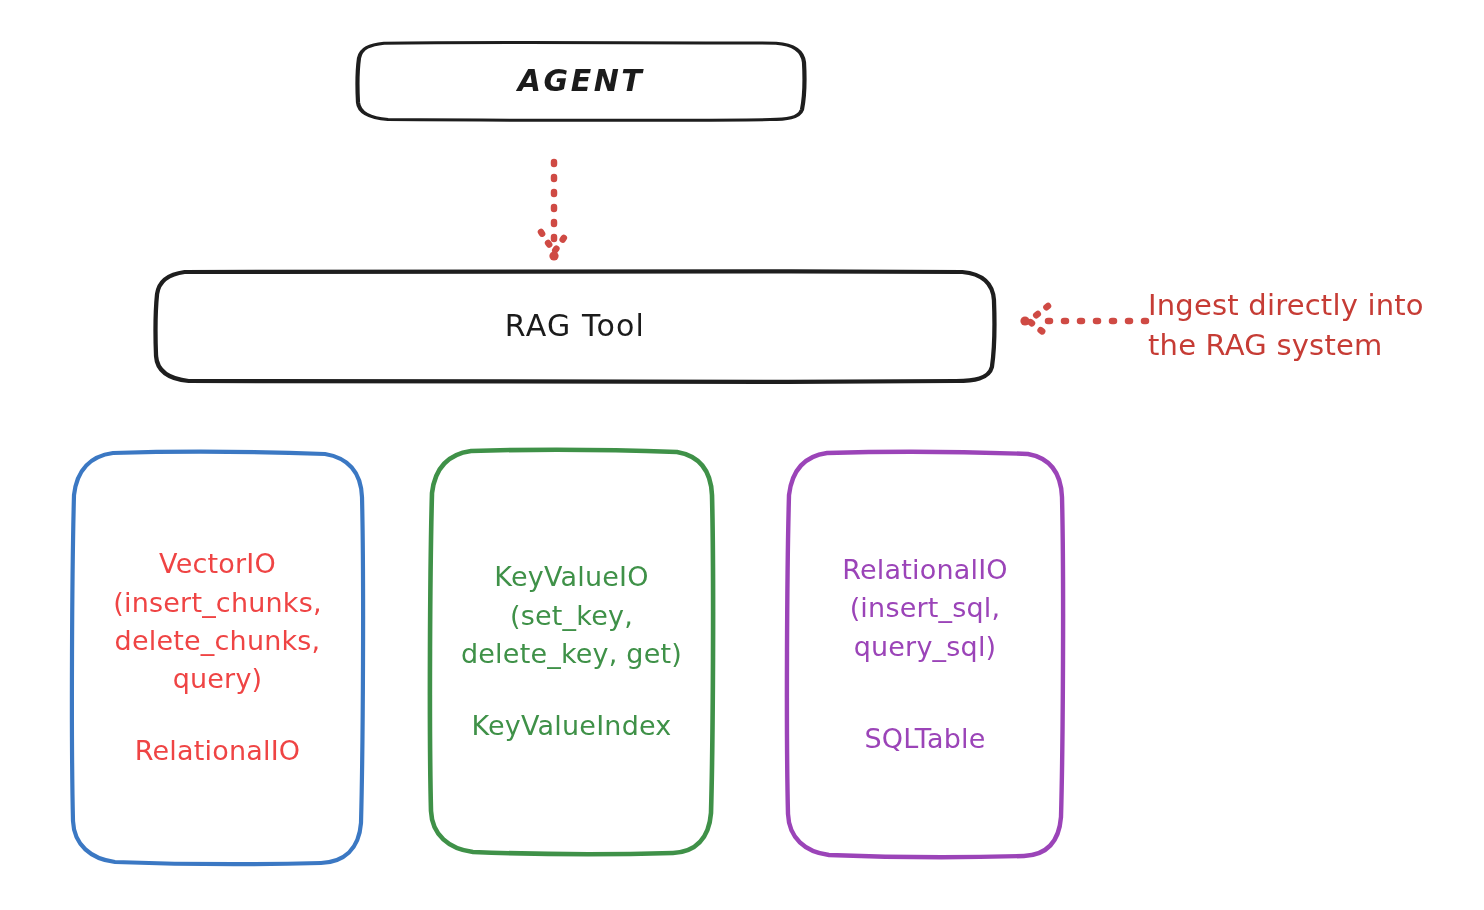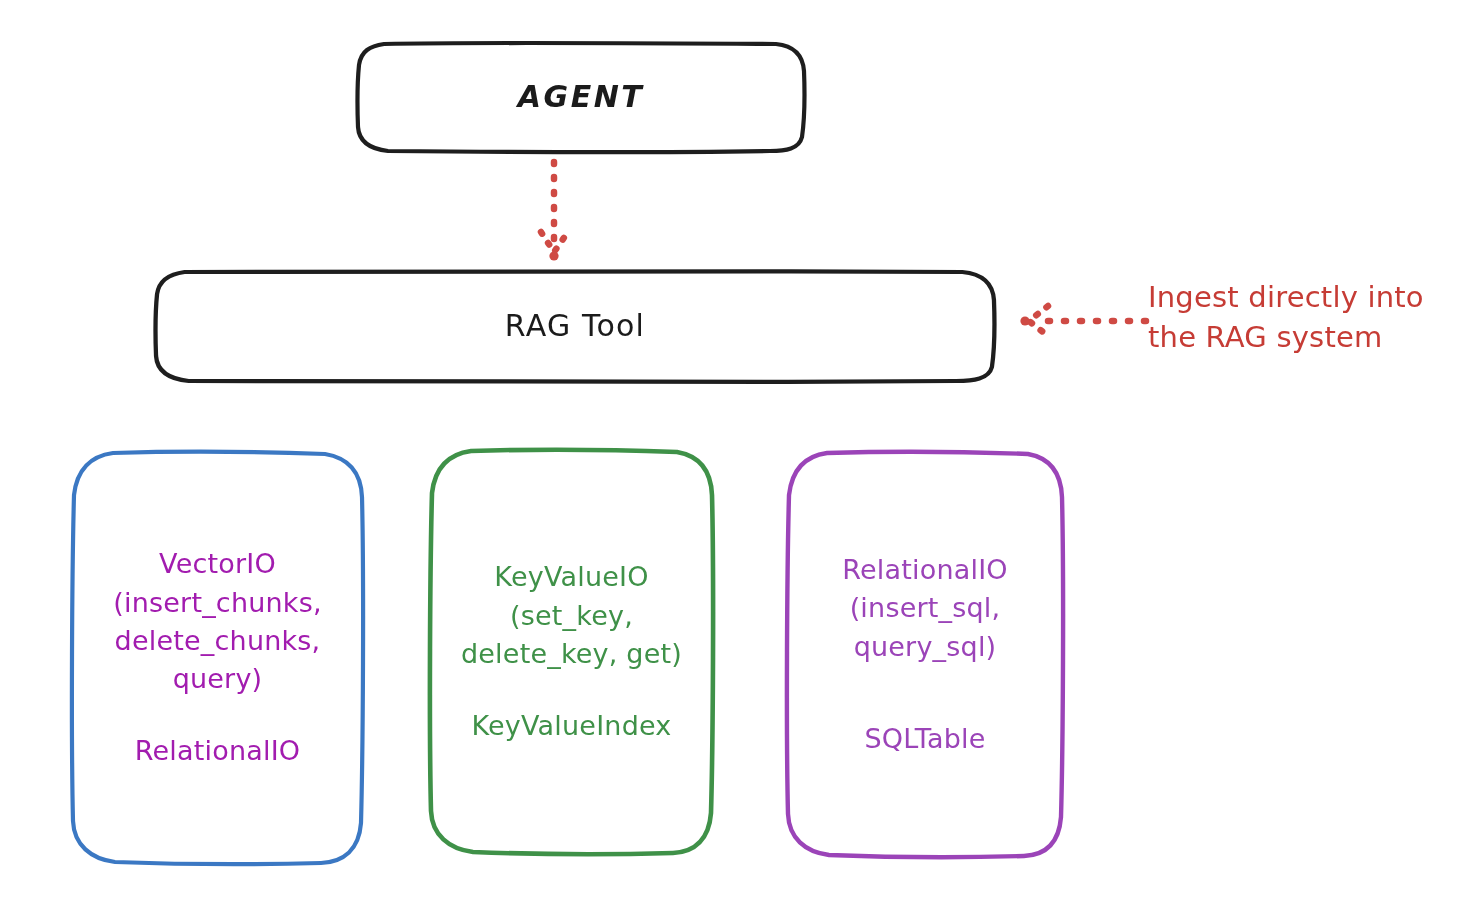--- a/index.html
+++ b/index.html
@@ -32,21 +32,21 @@
     white-space: pre-line;
     line-height: 1.34;
     letter-spacing: 0.5px;
   }
 
   
   #node-agent {
     left: 356px;
     top: 41px;
     width: 450px;
-    height: 112px;
+    height: 80px;
   }
   #node-agent .node-label {
     font-family: "DejaVu Sans", sans-serif;
     font-style: italic;
     font-weight: 700;
     font-size: 30px;
     color: #1b1b1b;
     letter-spacing: 2.5px;
   }
 
@@ -88,21 +88,21 @@
   .store .node-label {
     font-family: "DejaVu Sans", sans-serif;
     font-size: 27px;
     font-weight: 500;
     line-height: 1.42;
     letter-spacing: 0.2px;
   }
   .store .node-label.sub {
     margin-top: 34px;
   }
-  #node-vectorio .node-label { color: #a21caf; }
+  #node-vectorio .node-label { color: #ef4444; }
   #node-keyvalueio .node-label { color: #3f9148; }
   #node-relationalio .node-label { color: #9b44b8; }
 
   
   .node > svg.outline {
     position: absolute;
     left: 0;
     top: 0;
     width: 100%;
     height: 100%;
@@ -138,20 +138,21 @@
     text-align: left;
   }
   #annotation-ingest .annotation-text {
     font-family: "DejaVu Sans", sans-serif;
     font-size: 29px;
     font-weight: 500;
     line-height: 1.38;
     color: #c63c35;
     white-space: pre-line;
     letter-spacing: 0.2px;
+    margin-top: 8px;
   }
 </style>
 </head>
 <body>
 
 <div id="canvas">
 
   <div class="node" id="node-agent">
     <svg class="outline" viewBox="0 0 450 112" preserveAspectRatio="none">
       <path d="M 28 3 C 120 1, 250 2, 420 3 C 440 5, 447 16, 448 30

